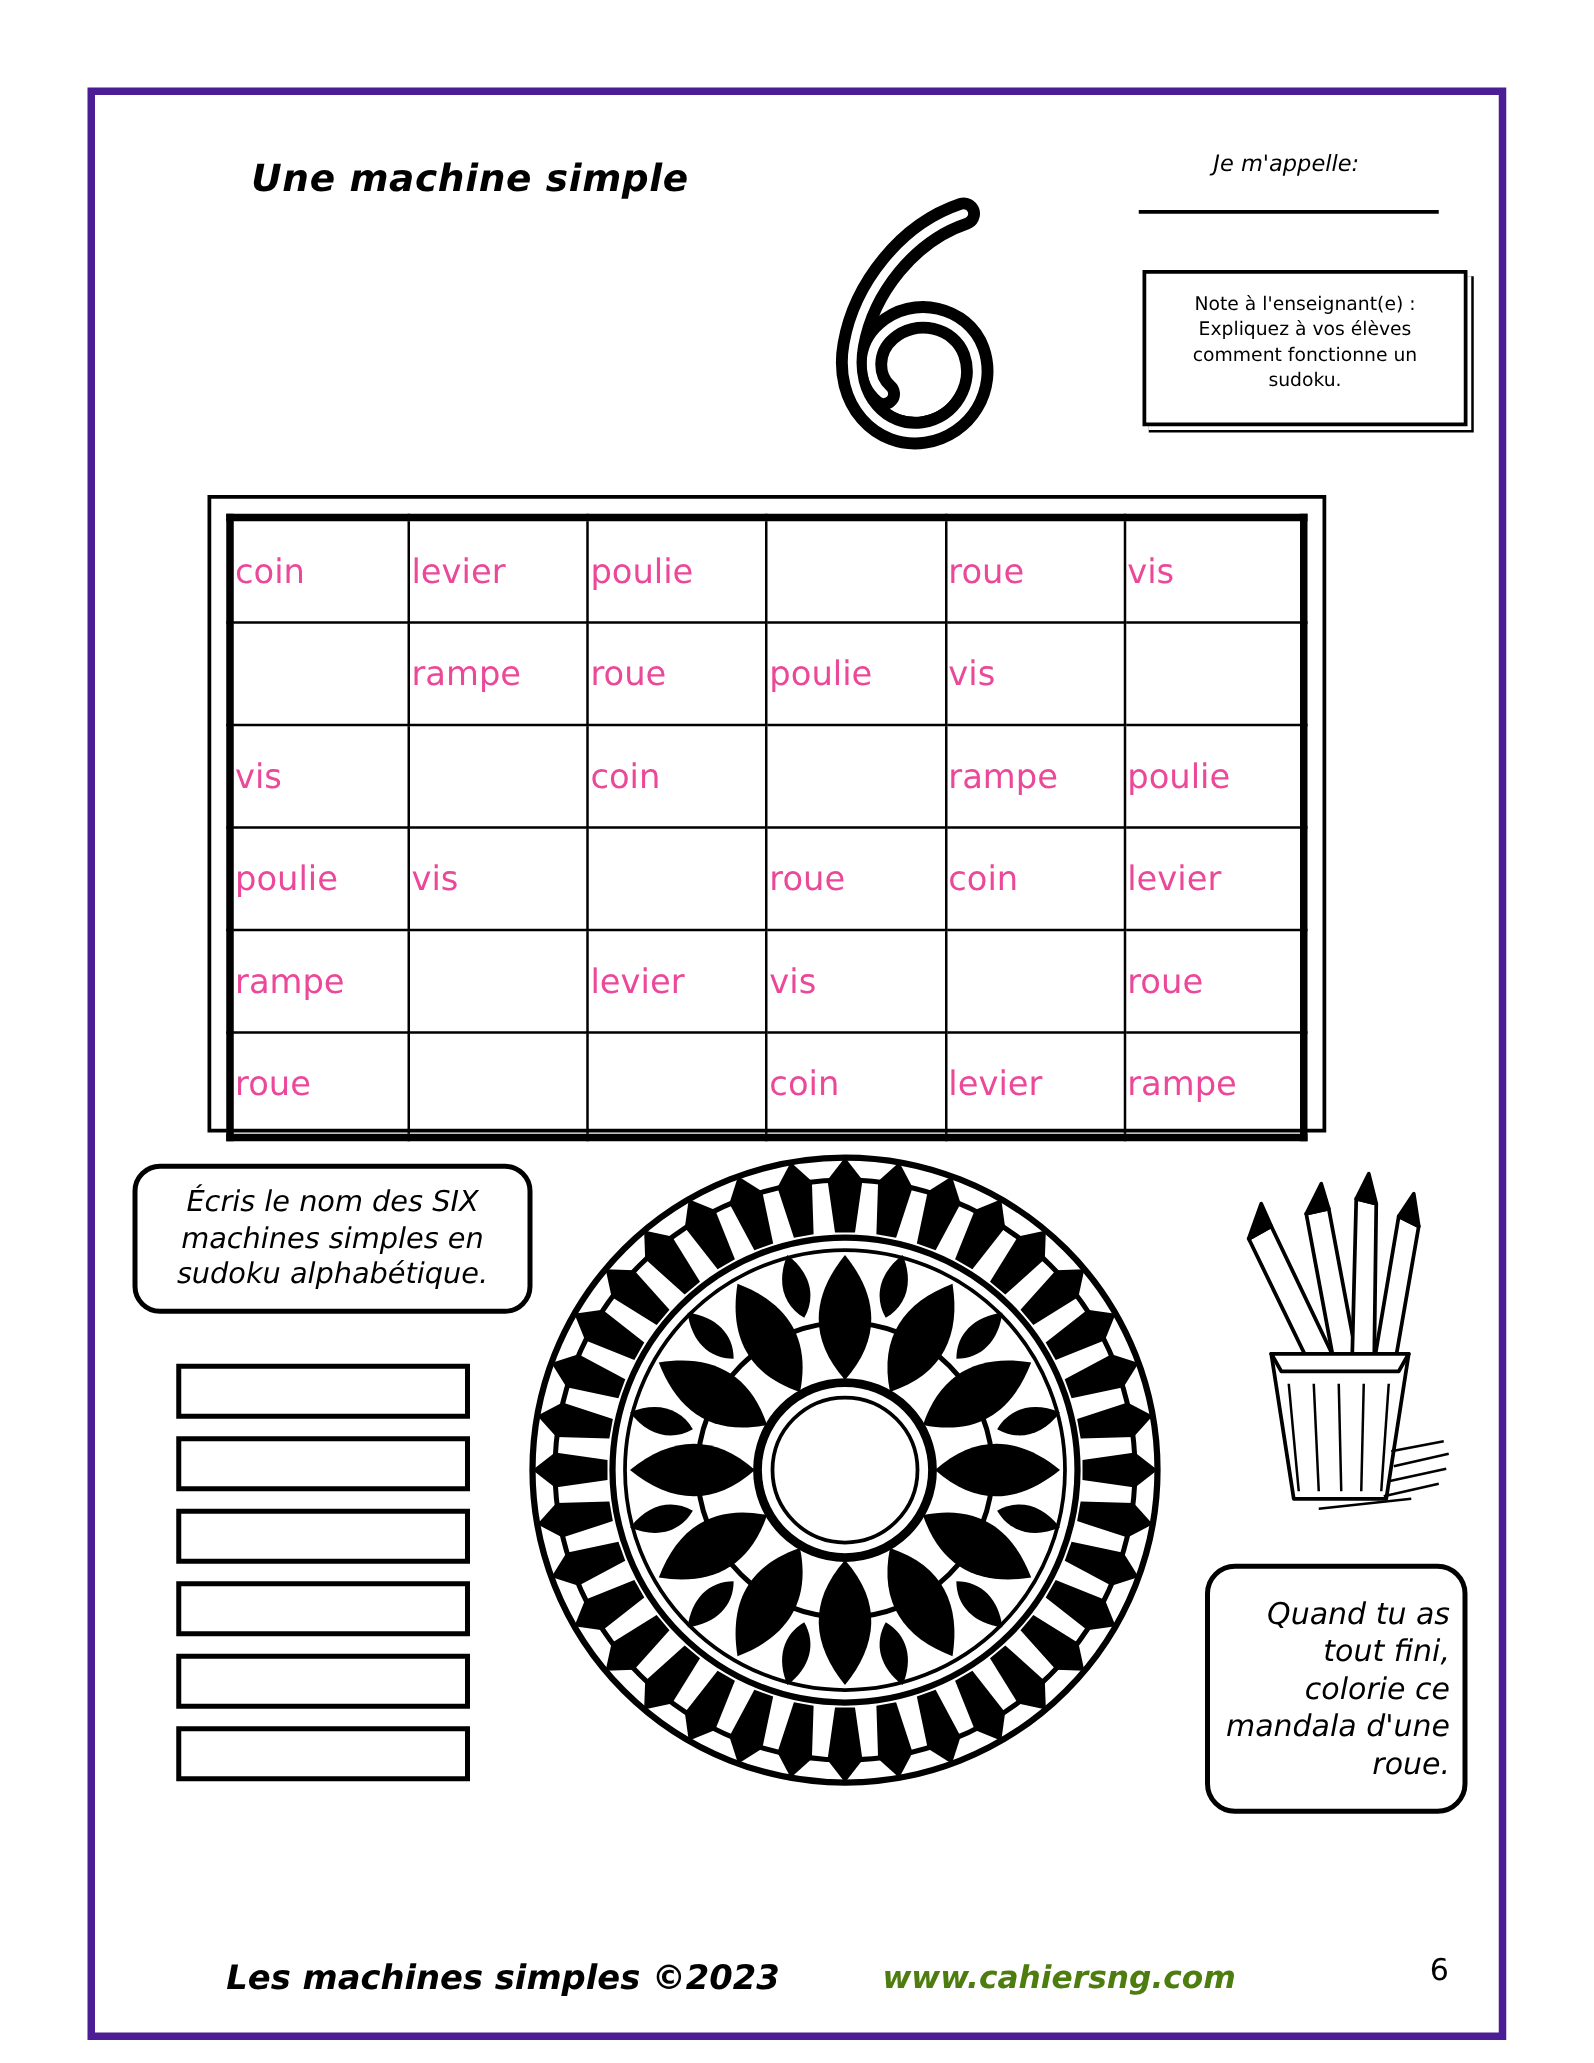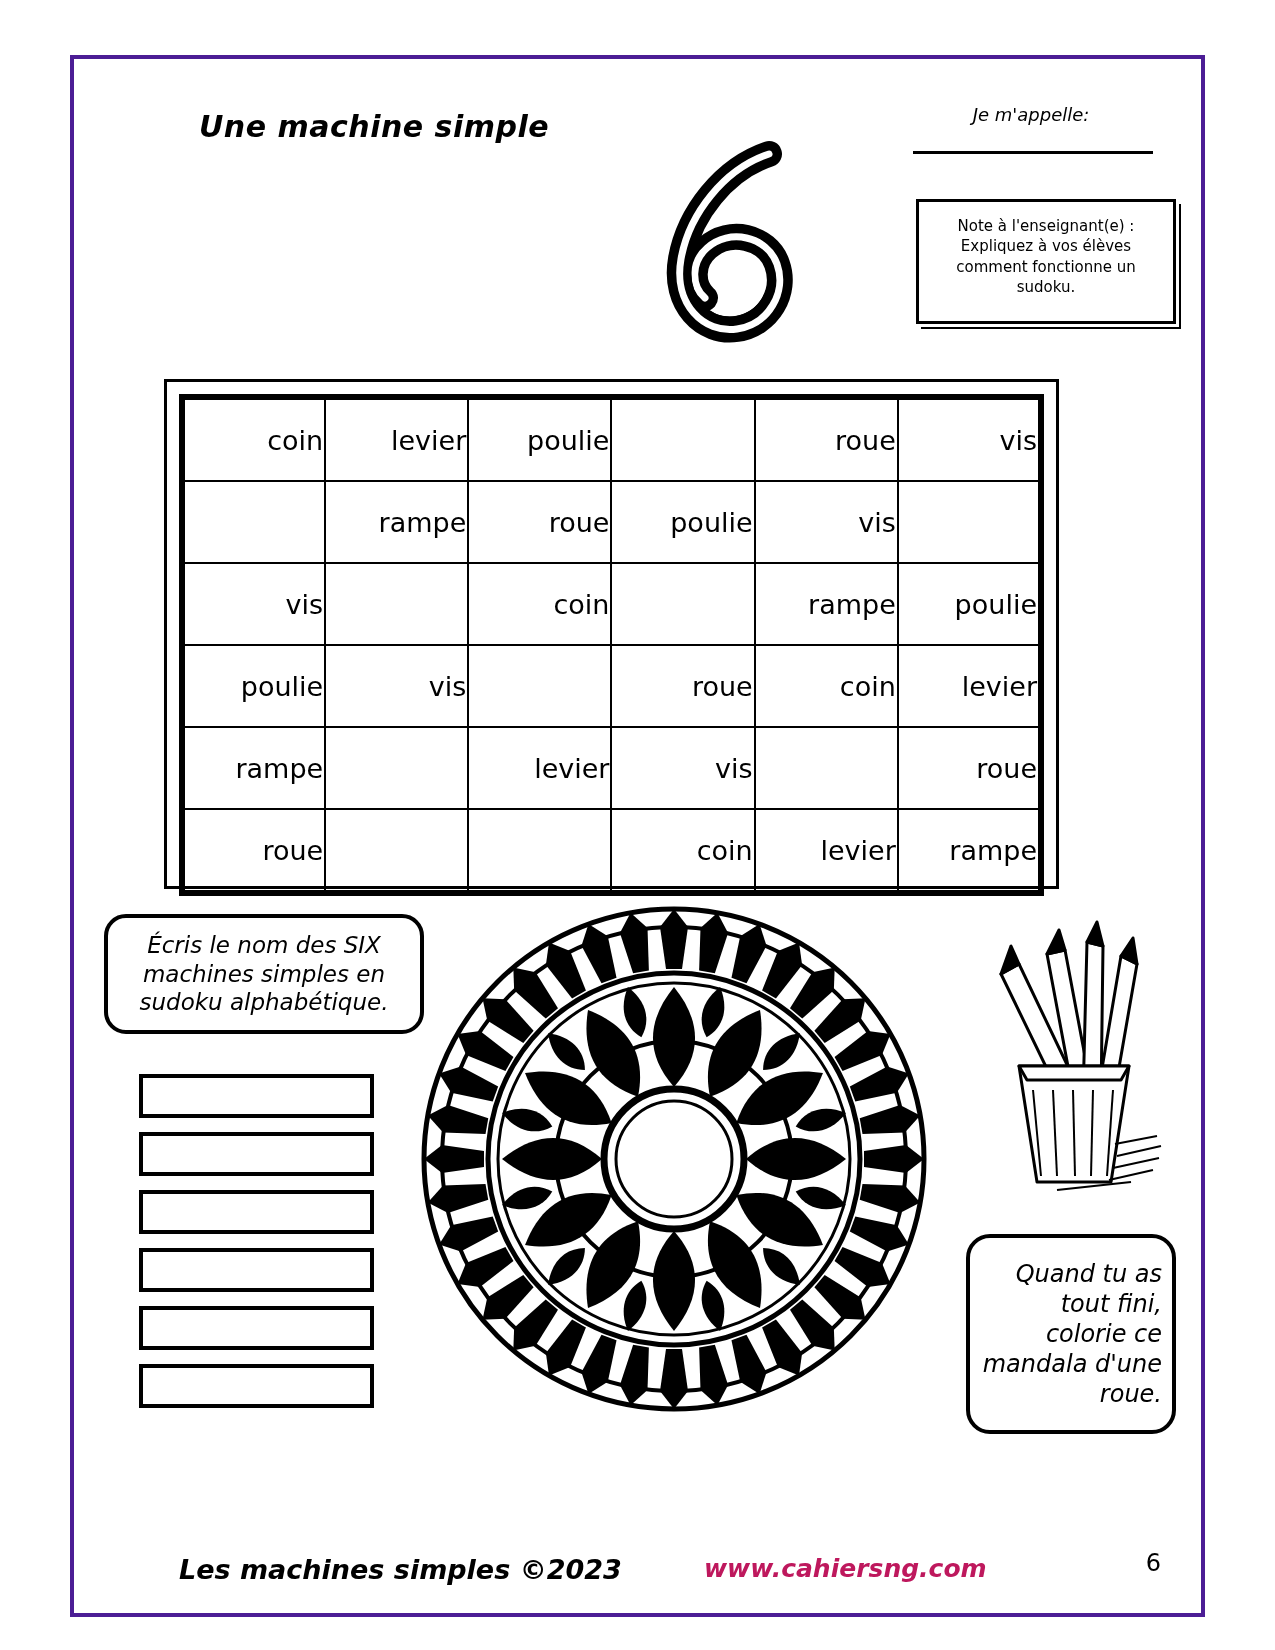--- a/index.html
+++ b/index.html
@@ -10,24 +10,24 @@
   body {
     width: 1275px;
     height: 1650px;
     font-family: "DejaVu Sans", sans-serif;
     position: relative;
     overflow: hidden;
   }
   .page {
     position: absolute;
     left: 70px;
-    top: 55px;
+    top: 70px;
     width: 1135px;
     height: 1562px;
-    border: 4px solid #4c1d95;
+    border: 6px solid #4c1d95;
     box-sizing: border-box;
     background: #fff;
   }
 
   
   .title {
     position: absolute;
     left: 125px;
     top: 50px;
     font-family: "DejaVu Sans", sans-serif;
@@ -113,25 +113,25 @@
   }
   table.sudoku {
     width: 100%;
     height: 100%;
     border-collapse: collapse;
     border: 6px solid #000;
     table-layout: fixed;
   }
   table.sudoku td {
     border: 2px solid #000;
-    text-align: right;
+    text-align: left;
     vertical-align: middle;
     font-size: 27px;
     font-family: "DejaVu Sans", sans-serif;
-    color: #000000;
+    color: #ec4899;
     height: 78px;
   }
 
   
   .alpha-bubble {
     position: absolute;
     left: 30px;
     top: 855px;
     width: 320px;
     height: 120px;
@@ -209,21 +209,21 @@
     font-style: italic;
     color: #000;
   }
   .footer-url {
     position: absolute;
     left: 630px;
     bottom: 30px;
     font-size: 25px;
     font-weight: bold;
     font-style: italic;
-    color: #be185d;
+    color: #4d7c0f;
   }
   .footer-page {
     position: absolute;
     right: 40px;
     bottom: 36px;
     font-size: 24px;
     color: #000;
   }
 </style>
 </head>

